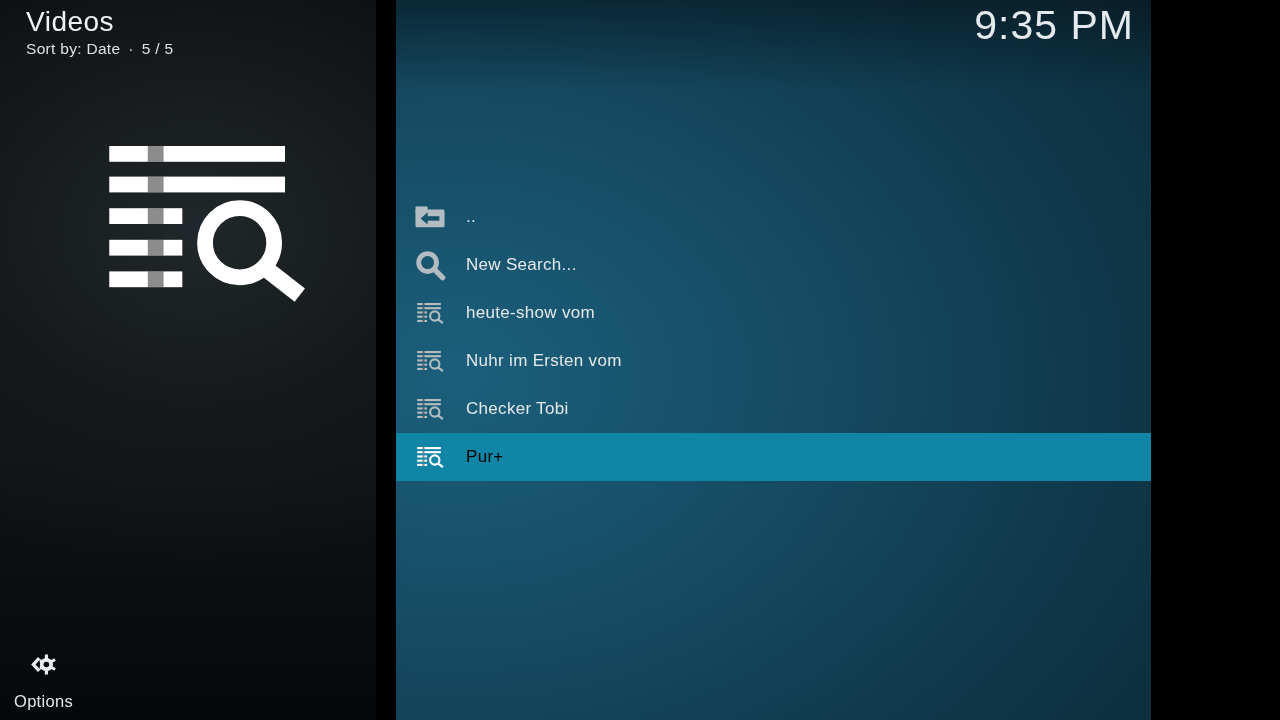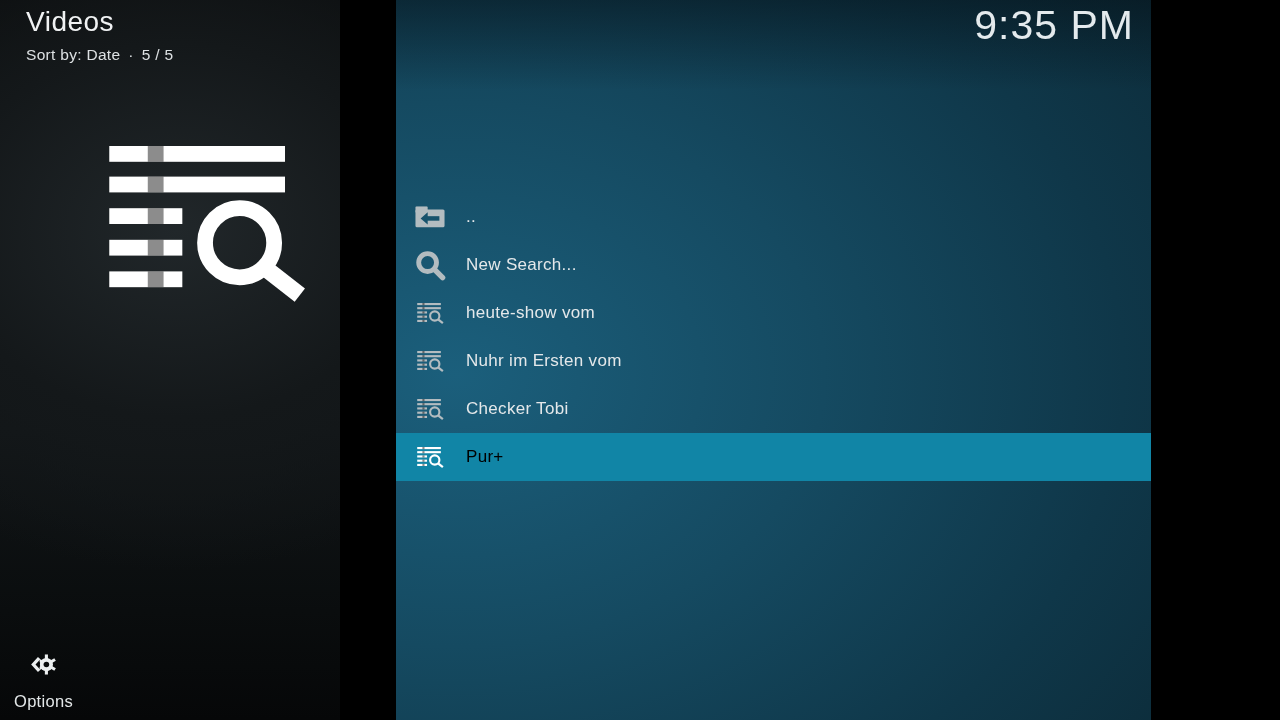--- a/index.html
+++ b/index.html
@@ -4,28 +4,28 @@
 <style>
   * { margin:0; padding:0; box-sizing:border-box; }
   html,body { width:1280px; height:720px; background:#000; overflow:hidden; }
   .screen {
     position:relative; width:1280px; height:720px; overflow:hidden;
     font-family:"Liberation Sans", sans-serif; color:#e8ecee;
   }
 
   
   .left-panel {
-    position:absolute; left:0; top:0; width:340px; height:720px;
+    position:absolute; left:0; top:0; width:376px; height:720px;
     background:
       radial-gradient(420px 340px at 52% 32%, #21272a 0%, #14181a 55%, rgba(10,12,13,0) 100%),
       linear-gradient(180deg, #0a0c0d 0%, #101314 40%, #111517 60%, #0a0d0e 85%, #060708 100%);
   }
   .header { position:absolute; left:26px; top:6px; }
   .page-title { font-size:28px; font-weight:300; letter-spacing:0.5px; color:#f0f2f3; }
-  .sub-line { margin-top:8px; font-size:15.5px; color:#dde1e3; letter-spacing:0.3px; }
+  .sub-line { margin-top:2px; font-size:15.5px; color:#dde1e3; letter-spacing:0.3px; }
   .sub-line .sep { margin:0 8px; }
 
   .big-icon { position:absolute; left:108px; top:146px; width:200px; height:156px; color:#ffffff; }
   .big-icon svg { width:100%; height:100%; display:block; }
 
   .options-row {
     position:absolute; left:14px; bottom:9px; display:flex; align-items:center; gap:14px;
     color:#e3e7e8; cursor:pointer;flex-direction:column;
   }
   .options-row .opt-icon { width:27px; height:27px; color:#eceff0; }

